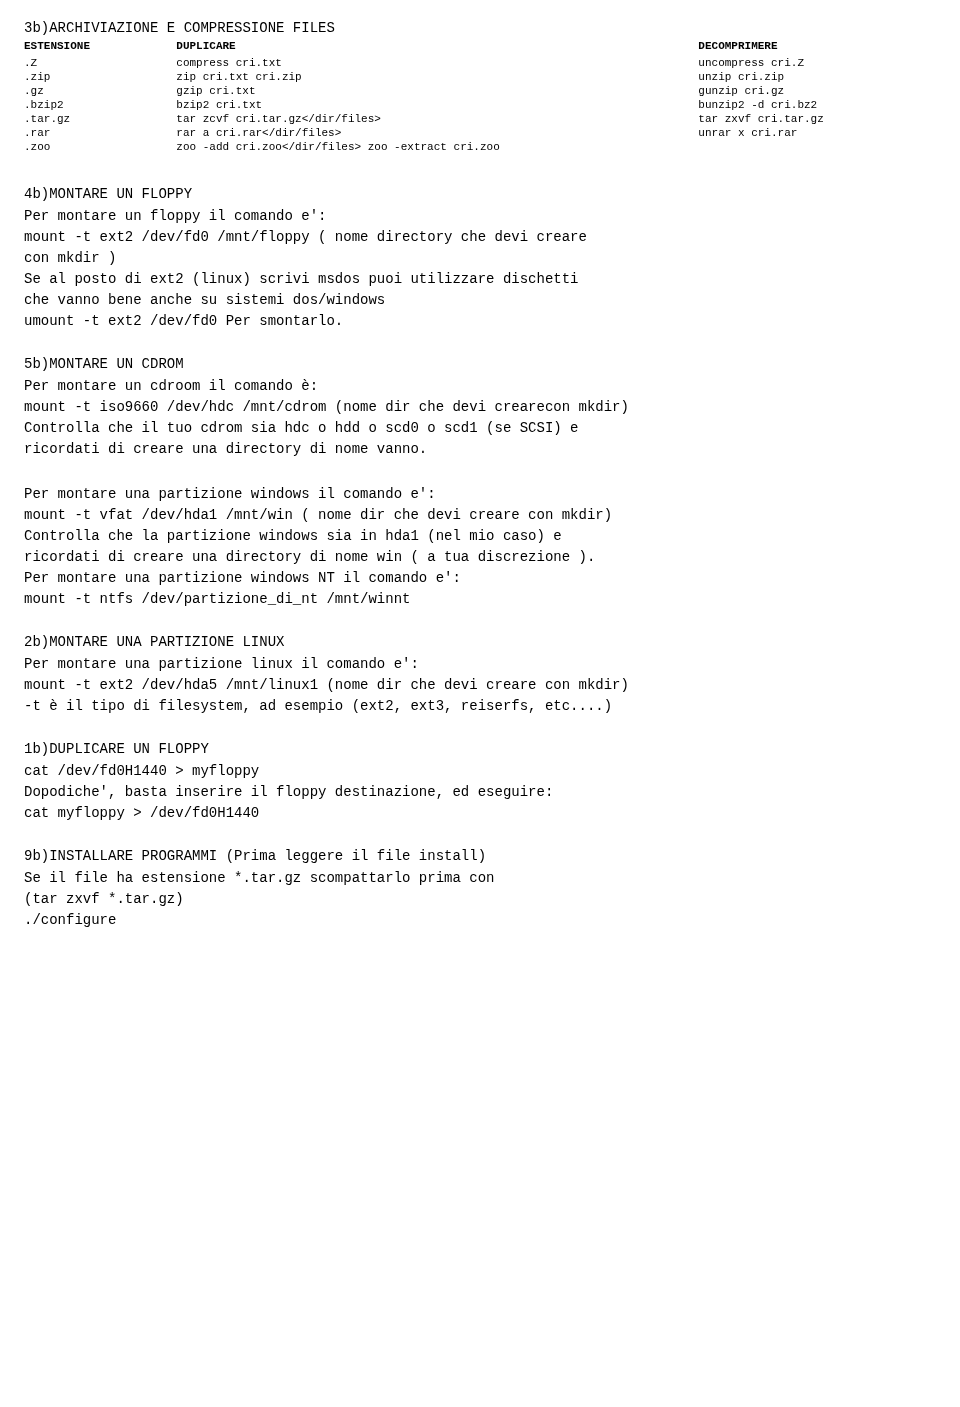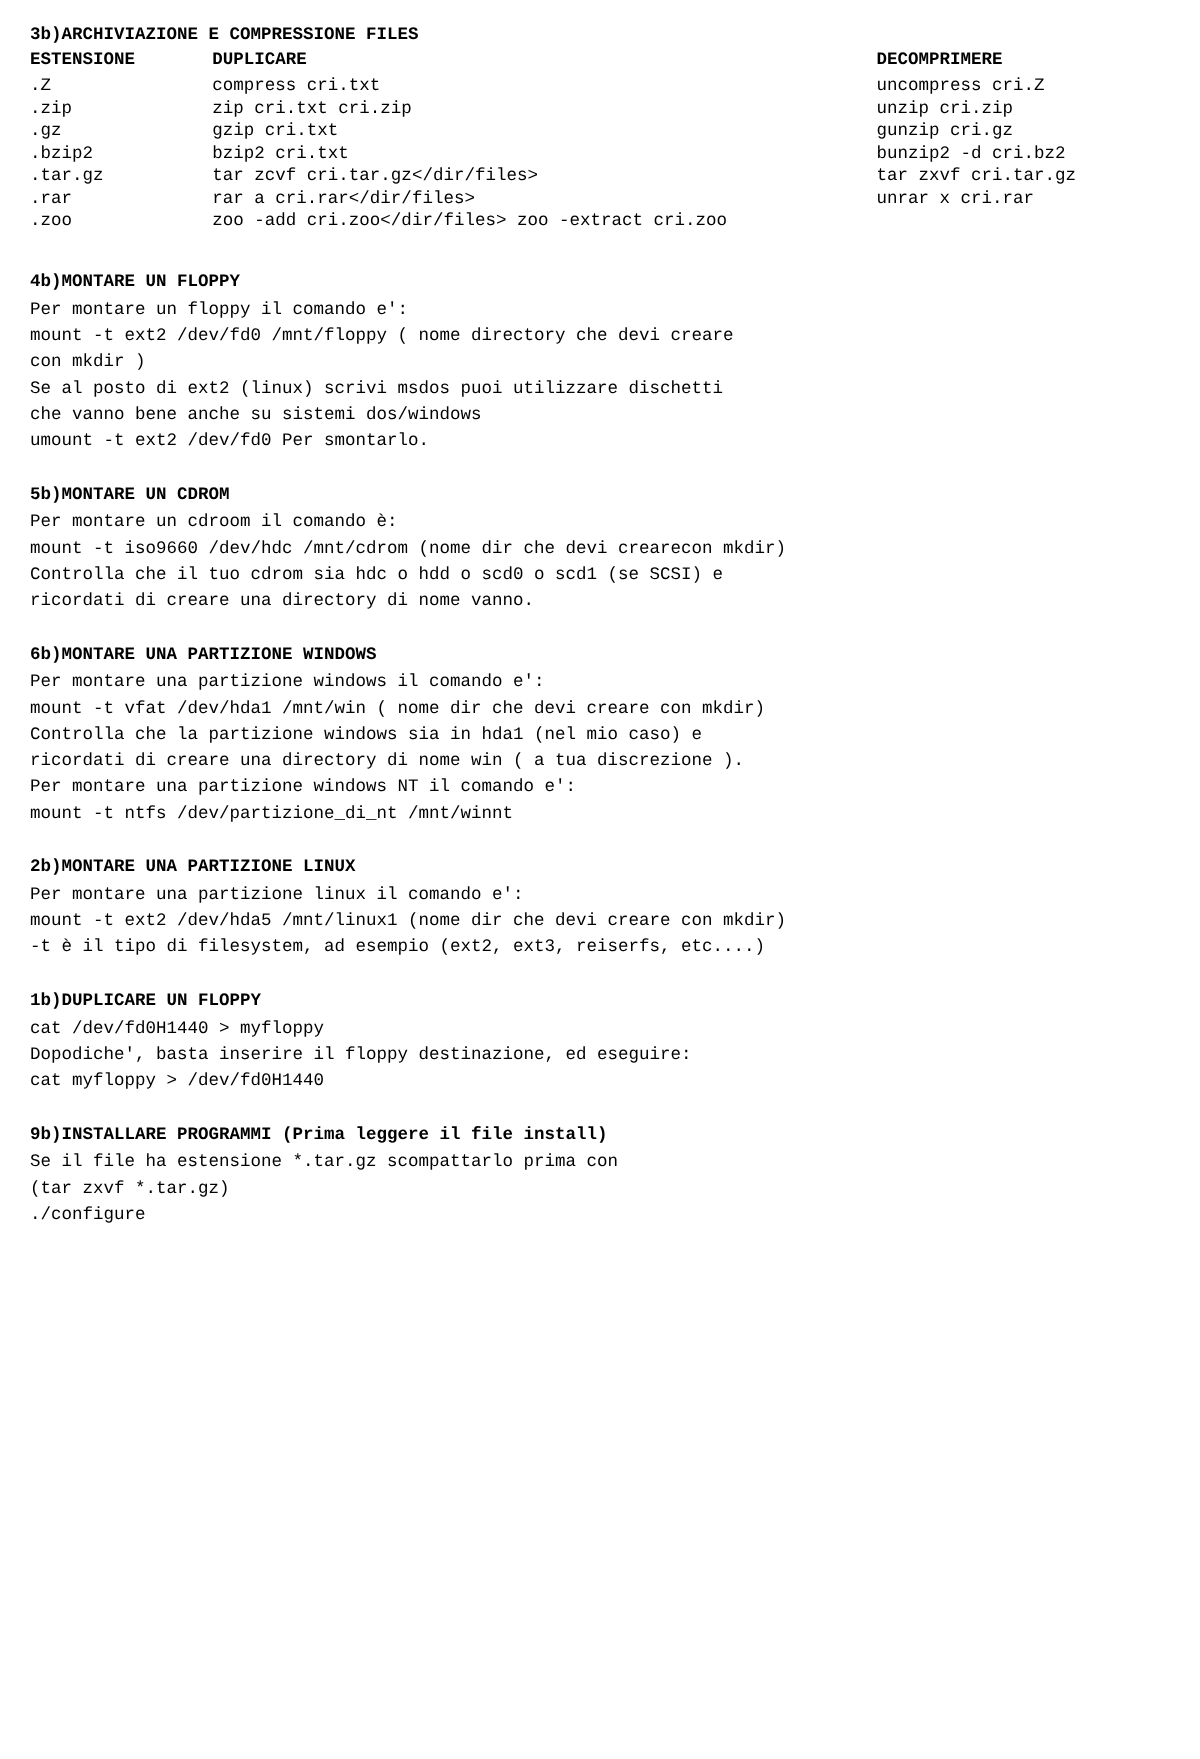--- a/index.html
+++ b/index.html
@@ -22,35 +22,35 @@
       font-family: 'Courier New', Courier, monospace;
       font-size: 14px;
     }
     .section {
       margin-bottom: 24px;
     }
     table.compress-table {
       border-collapse: collapse;
       width: 100%;
       font-family: 'Courier New', Courier, monospace;
-      font-size: 14px;
+      font-size: 11px;
       margin-bottom: 32px;
     }
     table.compress-table th {
       text-align: left;
       font-weight: bold;
       padding-bottom: 4px;
       padding-right: 40px;
     }
     table.compress-table td {
       padding: 1px 40px 1px 0;
       vertical-align: top;
     }
     .section-title {
-      font-weight: bold;
+      font-weight: normal;
       margin-bottom: 4px;
     }
   </style>
 </head>
 <body>
 
 <div>
 
   <div class="section">
     <div class="section-title">3b)ARCHIVIAZIONE E COMPRESSIONE FILES</div>
@@ -114,21 +114,20 @@
 
   <div class="section">
     <div class="section-title">5b)MONTARE UN CDROM</div>
     <div class="content-block">Per montare un cdroom il comando è:
 mount -t iso9660 /dev/hdc /mnt/cdrom (nome dir che devi crearecon mkdir)
 Controlla che il tuo cdrom sia hdc o hdd o scd0 o scd1 (se SCSI) e
 ricordati di creare una directory di nome vanno.</div>
   </div>
 
   <div class="section">
-    <div class="section-title">6b)MONTARE UNA PARTIZIONE WINDOWS</div>
     <div class="content-block">Per montare una partizione windows il comando e':
 mount -t vfat /dev/hda1 /mnt/win ( nome dir che devi creare con mkdir)
 Controlla che la partizione windows sia in hda1 (nel mio caso) e
 ricordati di creare una directory di nome win ( a tua discrezione ).
 Per montare una partizione windows NT il comando e':
 mount -t ntfs /dev/partizione_di_nt /mnt/winnt</div>
   </div>
 
   <div class="section">
     <div class="section-title">2b)MONTARE UNA PARTIZIONE LINUX</div>

